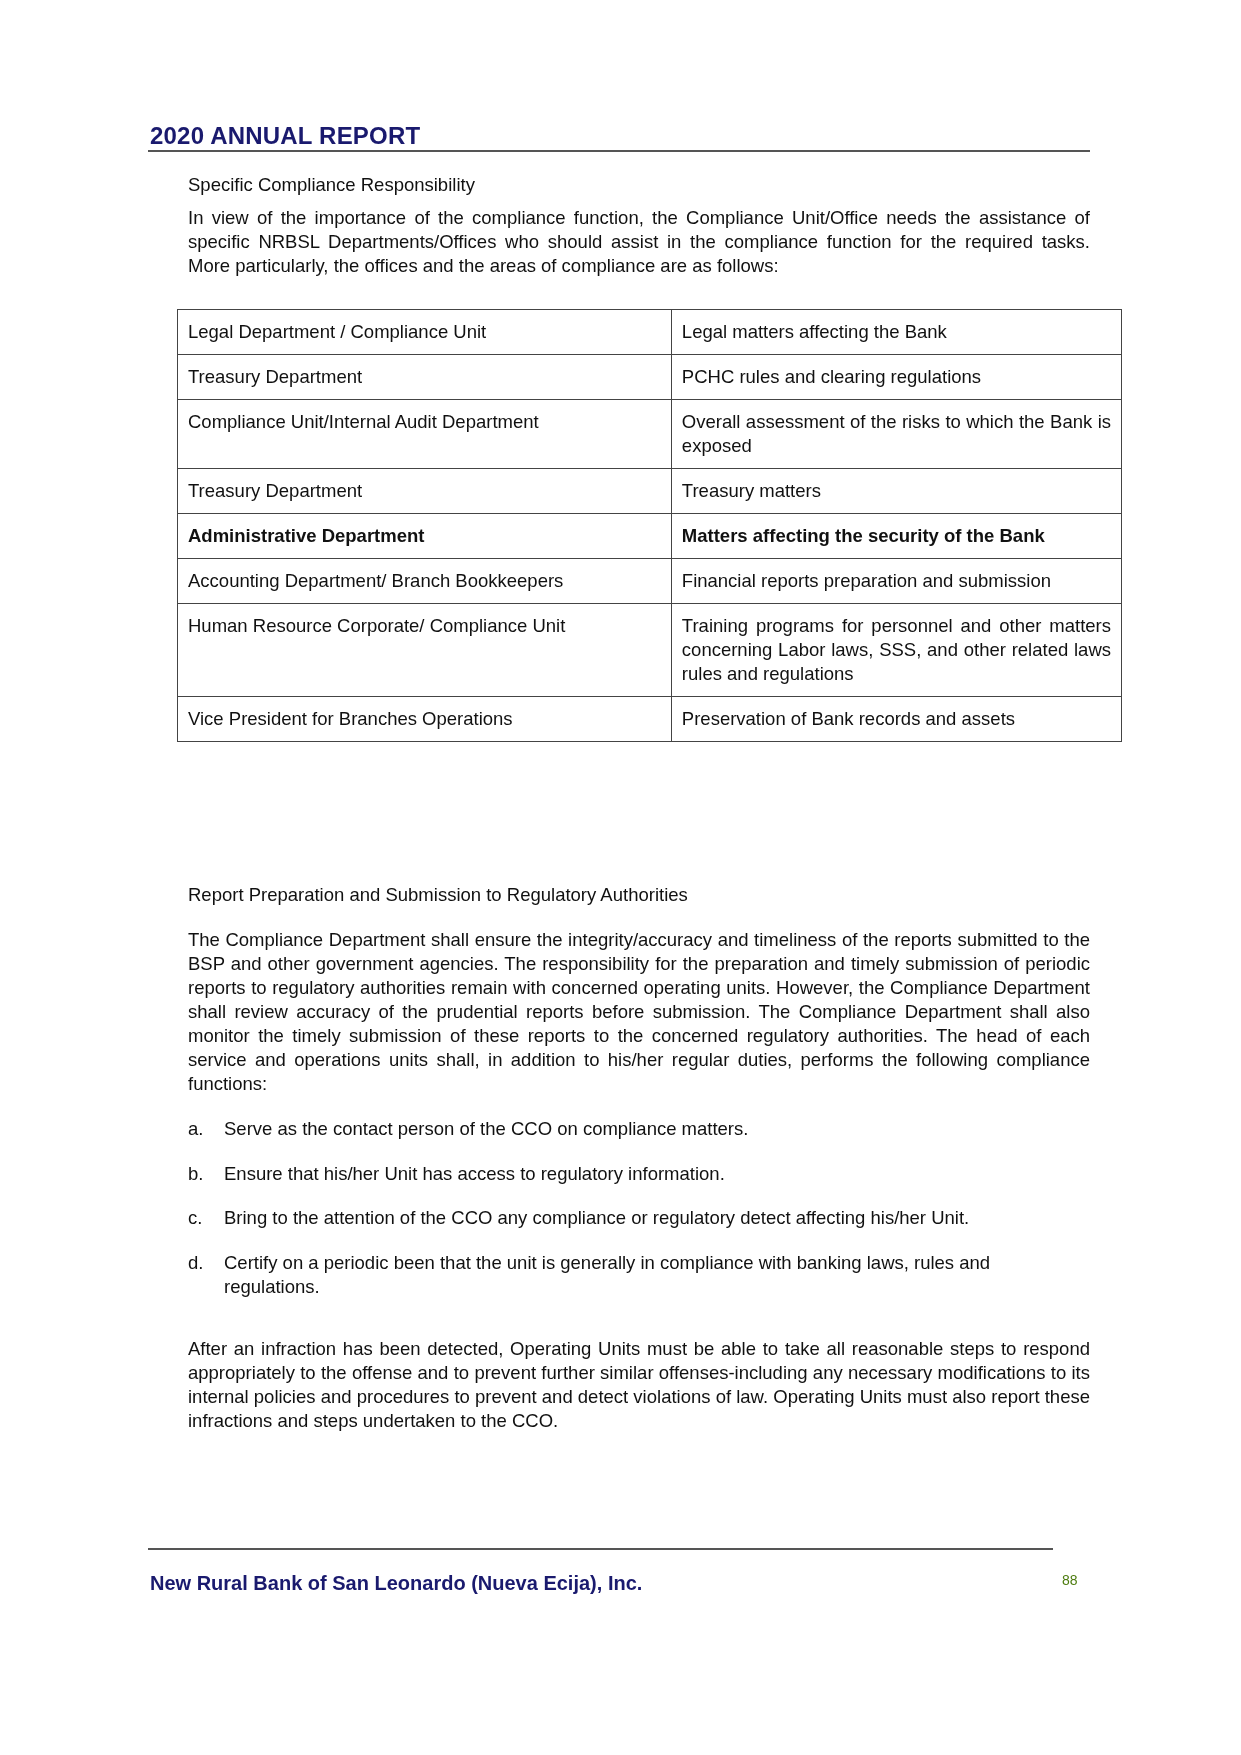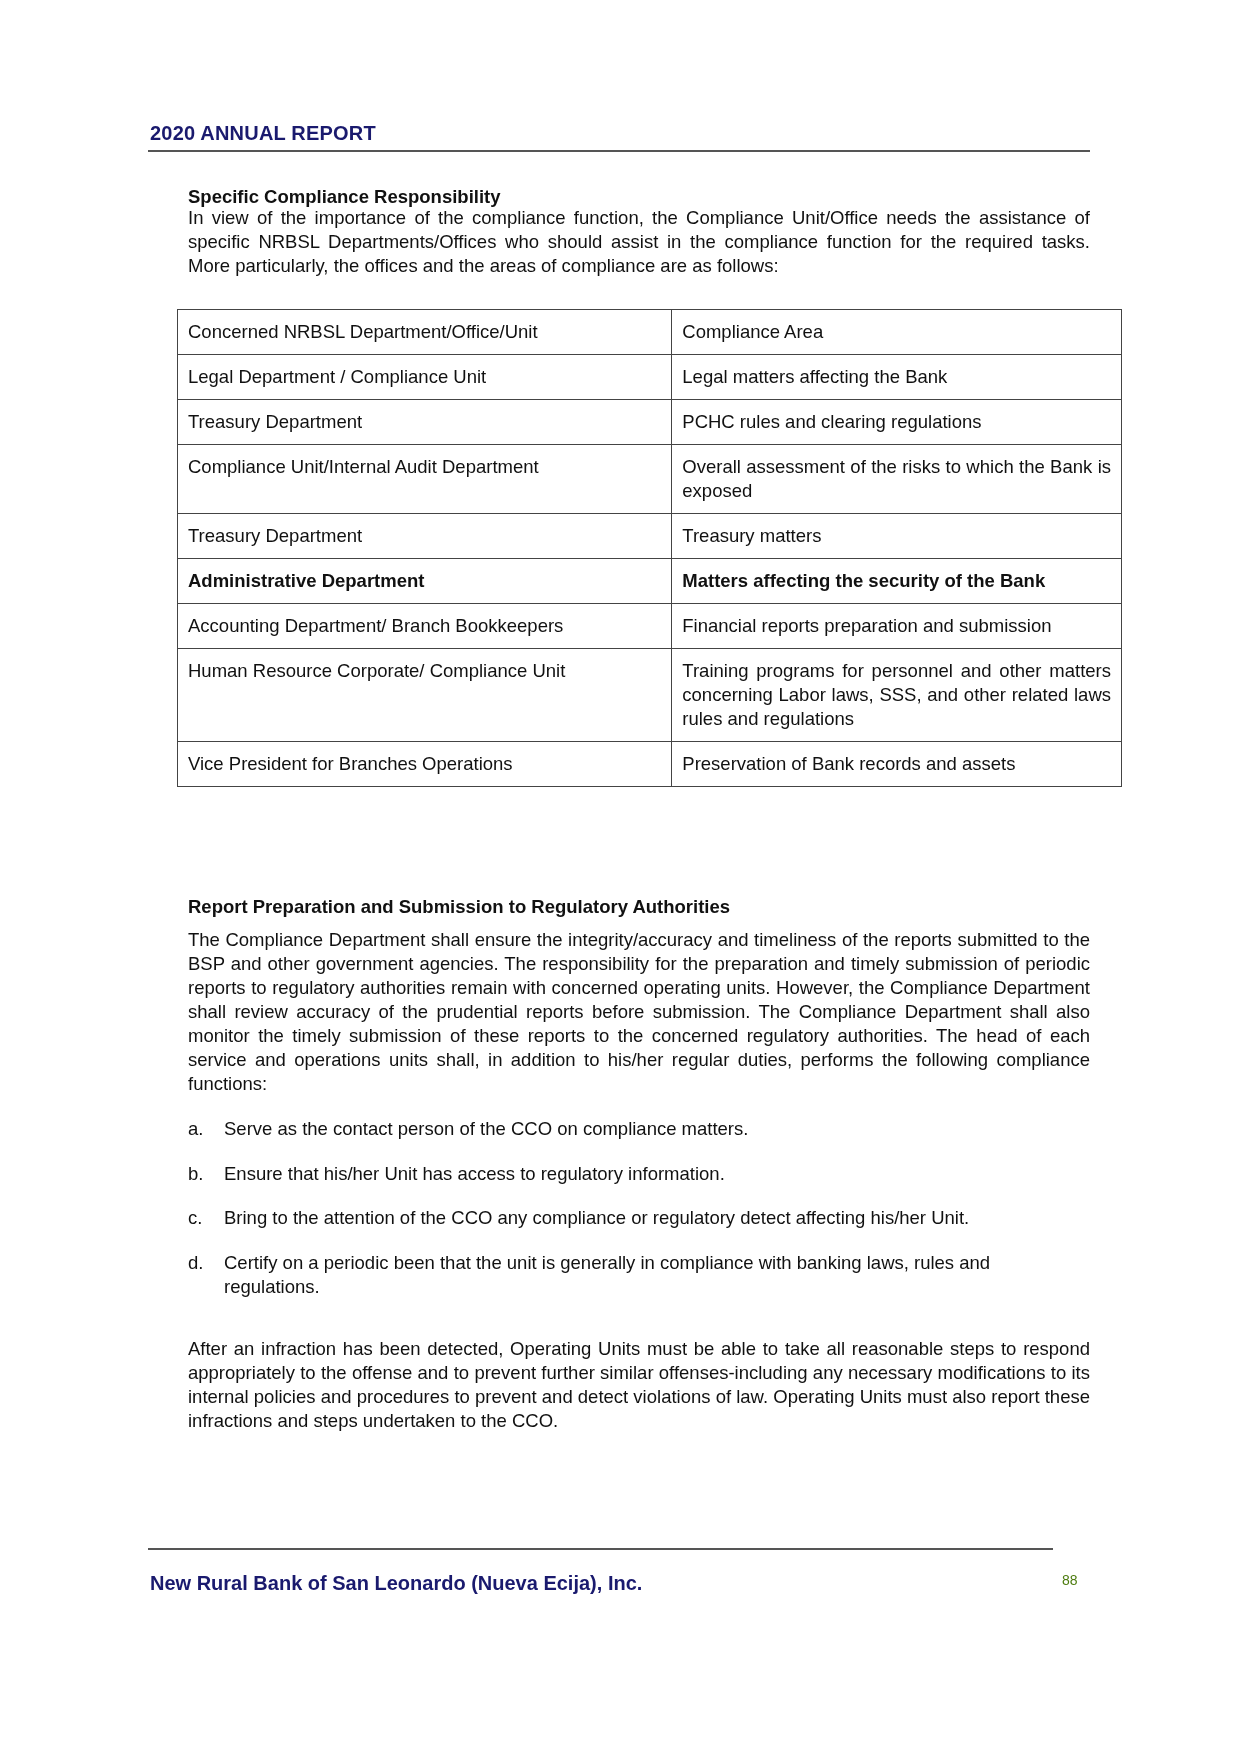--- a/index.html
+++ b/index.html
@@ -2,31 +2,31 @@
 <html><head>
   <meta charset="utf-8">
   <style>
     html, body { margin: 0; padding: 0; background: #ffffff; }
     body {
       width: 1241px; height: 1755px; position: relative; overflow: hidden;
       font-family: "Liberation Sans", sans-serif; color: #111111;
     }
     .header-title {
       position: absolute; left: 150px; top: 122px;
-      font-weight: bold; font-size: 20px; color: #1a1a6e; letter-spacing: 0.2px;
+      font-weight: bold; font-size: 24px; color: #1a1a6e; letter-spacing: 0.2px;
     }
     .header-rule {
       position: absolute; left: 148px; top: 150px; width: 942px; height: 0;
       border-top: 2px solid #555555;
     }
     .content {
       position: absolute; left: 188px; width: 902px;
       font-size: 18.5px; line-height: 24px;
     }
-    .heading { font-weight: bold; margin-top: 12px; }
+    .heading { font-weight: normal; }
     .justify { text-align: justify; text-align-last: left; }
     .table {
       position: absolute; left: 177px; top: 309px; width: 945px;
       border-collapse: collapse; font-size: 18.5px; line-height: 24px;
     }
     .table td {
       border: 1px solid #444444; vertical-align: top;
       padding: 10px 10px 0 10px;
     }
     .table td.c1 { width: 478px; }
@@ -51,24 +51,20 @@
 <body>
 
 <div class="header-title">2020 ANNUAL REPORT</div>
 <div class="header-rule"></div>
 
 <div class="content heading" style="top:173px;">Specific Compliance Responsibility</div>
 <div class="content justify" style="top:206px;">In view of the importance of the compliance function, the Compliance Unit/Office needs the assistance of specific NRBSL Departments/Offices who should assist in the compliance function for the required tasks. More particularly, the offices and the areas of compliance are as follows:</div>
 
 <table class="table">
   <tbody>
-      <tr style="height:45px;">
-    <td class="c1">Concerned NRBSL Department/Office/Unit</td>
-    <td class="c2">Compliance Area</td>
-  </tr>
   <tr style="height:45px;">
     <td class="c1">Legal Department / Compliance Unit</td>
     <td class="c2">Legal matters affecting the Bank</td>
   </tr>
   <tr style="height:45px;">
     <td class="c1">Treasury Department</td>
     <td class="c2">PCHC rules and clearing regulations</td>
   </tr>
   <tr style="height:69px;">
     <td class="c1">Compliance Unit/Internal Audit Department</td>

